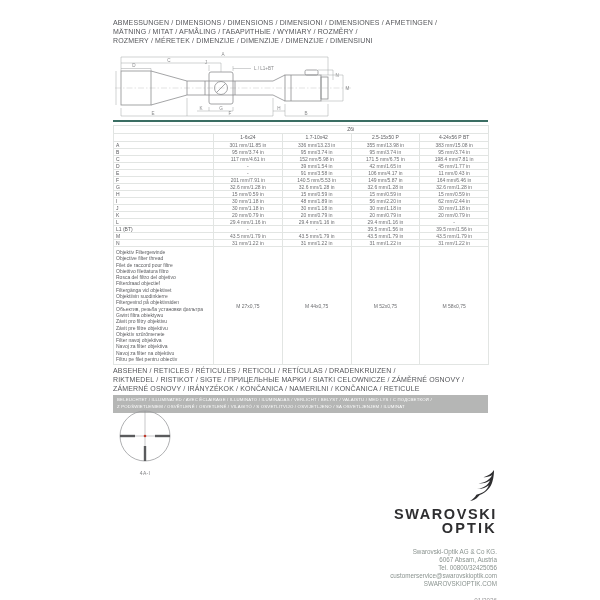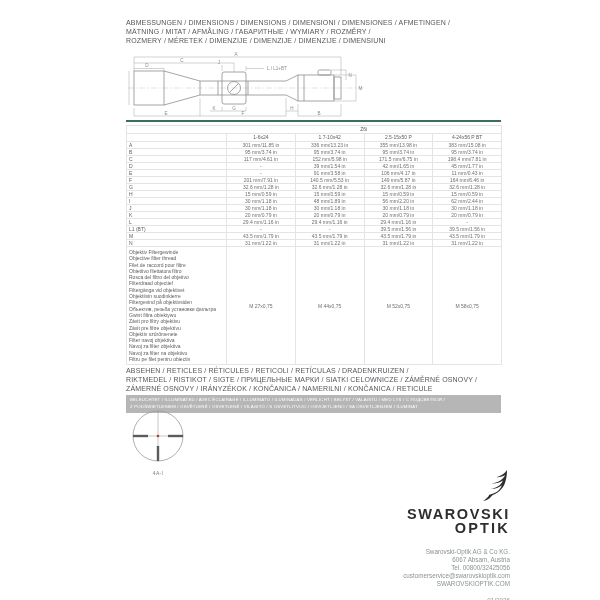--- a/index.html
+++ b/index.html
@@ -1,18 +1,18 @@
 <!DOCTYPE html>
 <html><head>
 <meta charset="utf-8">
 <style>
   html,body{margin:0;padding:0;background:#ffffff;-webkit-text-size-adjust:none;}
   .page{position:relative;width:600px;height:600px;background:#fff;overflow:hidden;
         font-family:"Liberation Sans",sans-serif;color:#58585a;}
-  .content{position:absolute;left:113px;top:0;width:375px;height:428px;margin-left:13px;}
+  .content{position:absolute;left:113px;top:0;width:375px;height:428px;}
 
   .heading{position:absolute;left:0;width:375px;font-size:7px;line-height:9px;
            letter-spacing:.15px;color:#55565a;white-space:pre-line;}
   .dims-heading{top:18px;}
   .reticle-heading{top:366px;}
 
   .scope-diagram{position:absolute;left:0;top:52px;width:375px;height:66px;}
 
   .teal-rule{position:absolute;left:0;top:120px;width:375px;height:2px;background:#3a6e63;}
 

